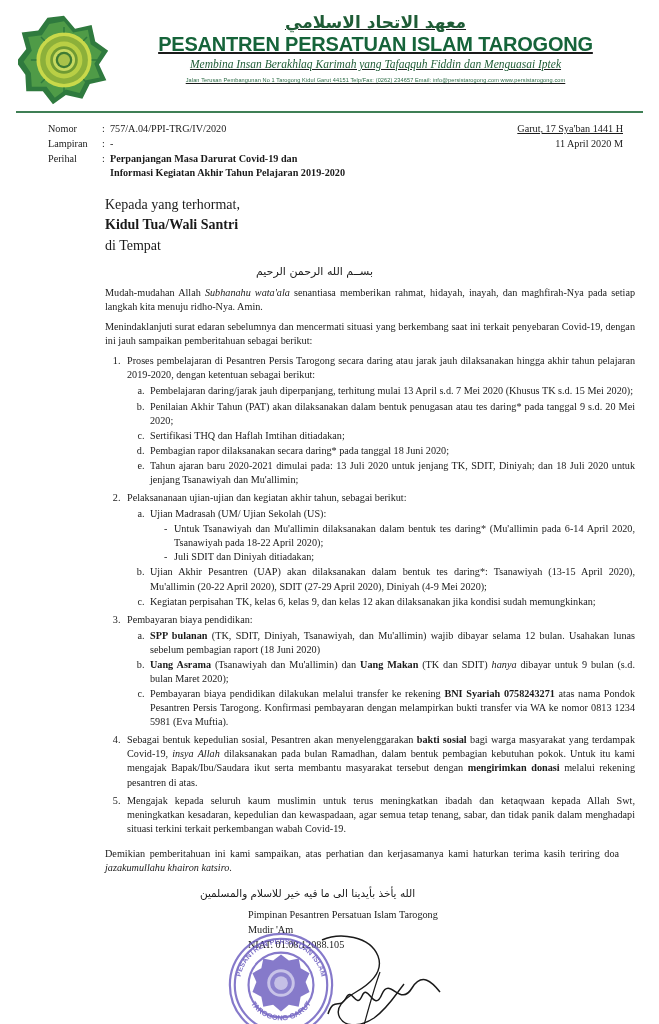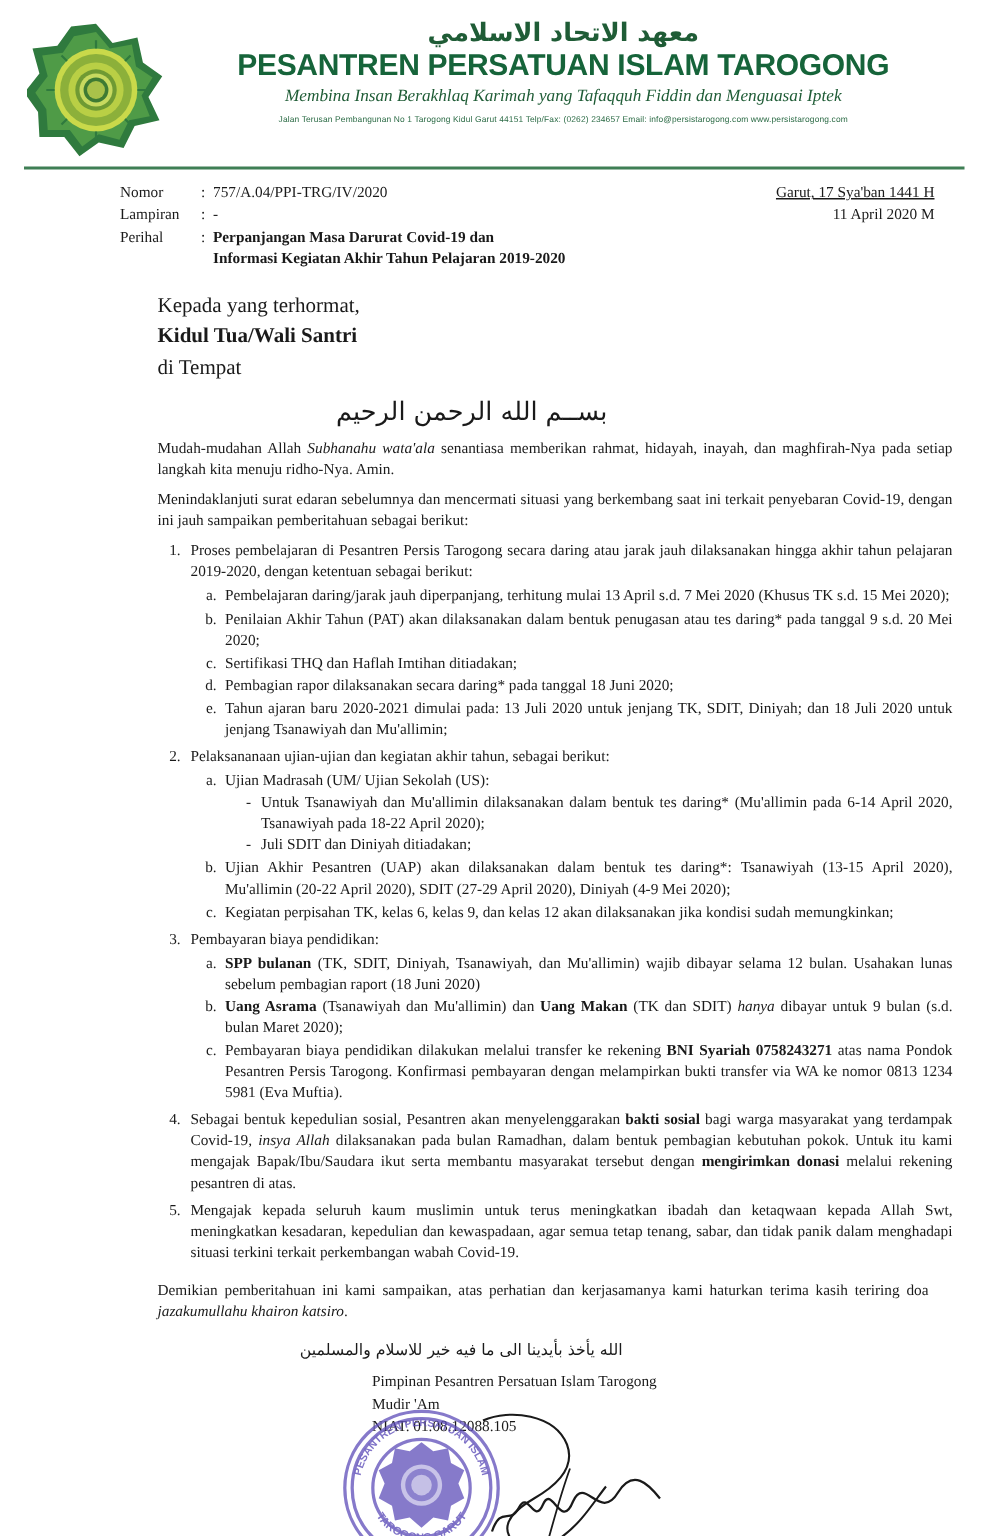--- a/index.html
+++ b/index.html
@@ -21,20 +21,21 @@
     position: relative;
     background: #fff;
     box-sizing: border-box;
   }
 
   
   .letterhead {
     display: flex;
     align-items: flex-start;
     padding: 12px 16px 0 16px;
+    text-decoration: underline;
   }
   .logo-wrap {
     width: 96px;
     flex: 0 0 96px;
     display: flex;
     justify-content: center;
     align-items: center;
     padding-top: 2px;
   }
   .head-text {
@@ -81,21 +82,20 @@
     background: #3f7f55;
     margin: 5px 16px 0 16px;
   }
 
   
   .meta {
     display: flex;
     justify-content: space-between;
     padding: 9px 22px 0 48px;
     font-size: 10.2px;
-    margin-left: 32px;
   }
   .meta-left { }
   .meta-row {
     display: flex;
     line-height: 1.45;
   }
   .meta-key { width: 54px; flex: 0 0 54px; }
   .meta-colon { width: 8px; flex: 0 0 8px; }
   .meta-val { }
   .bold { font-weight: 700; }
@@ -109,21 +109,21 @@
   
   .addressee {
     padding: 14px 0 0 105px;
     font-size: 14px;
     line-height: 1.45;
   }
 
   .basmalah {
     text-align: center;
     font-family: "DejaVu Sans", sans-serif;
-    font-size: 17px;
+    font-size: 11px;
     direction: rtl;
     margin: 9px 0 8px 0;
     padding-right: 30px;
   }
 
   
   .body-wrap {
     padding: 0 24px 0 105px;
     font-size: 10.2px;
     line-height: 1.38;

